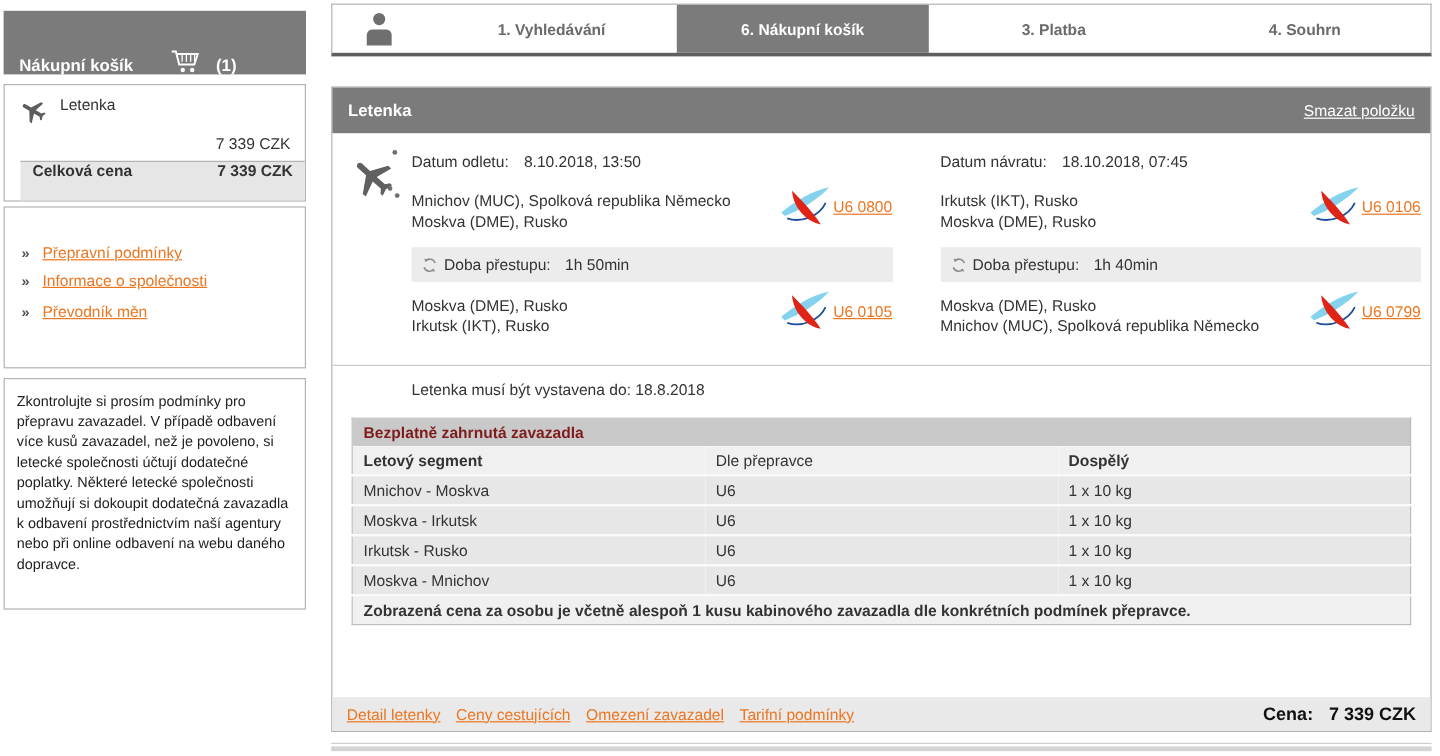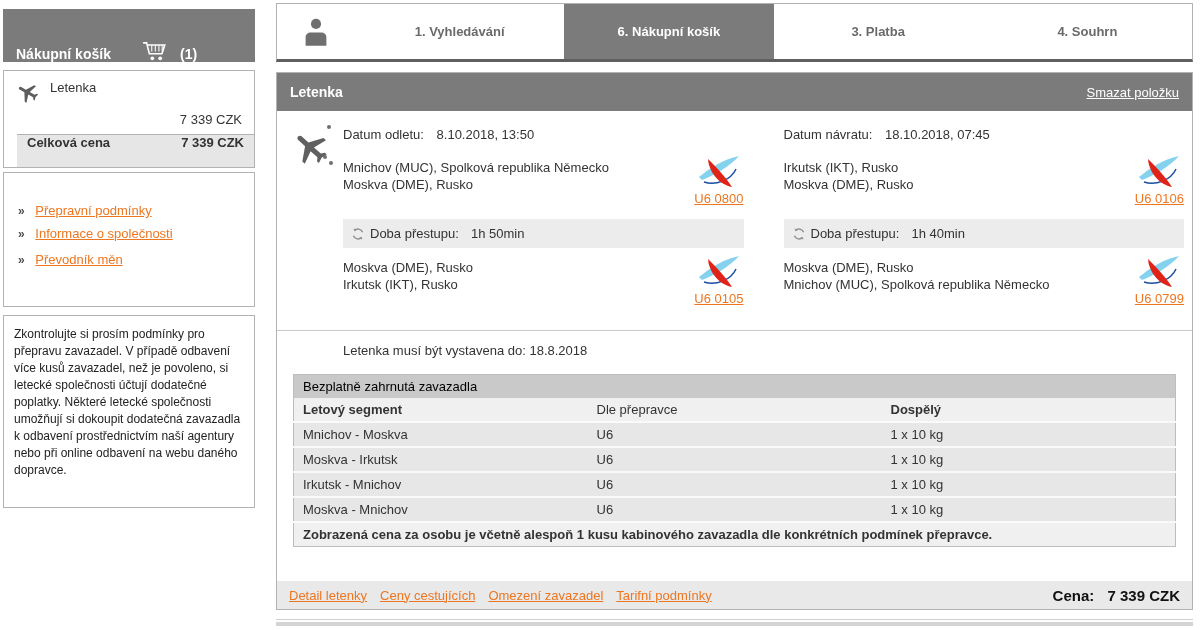--- a/index.html
+++ b/index.html
@@ -34,21 +34,21 @@
   #links-box{left:3px;top:172px;width:252px;height:135px;border:1px solid #b3b3b3;
     box-sizing:border-box;padding:30px 6px 0 14px}
   .side-link-row{margin-bottom:8px}
   .side-link-row.gap{margin-top:11px}
   .bullet{color:#4f4f4f;font-weight:bold;margin-right:7px;font-size:12px}
 
   #info-box{left:3px;top:315px;width:252px;height:193px;border:1px solid #b3b3b3;
     box-sizing:border-box;padding:10px;font-size:12px;line-height:17px;color:#222}
 
   
-  #steps-bar{left:276px;top:3px;width:917px;height:59px;background:#fff;
+  #steps-bar{left:276px;top:3px;width:917px;height:44px;background:#fff;
     border:1px solid #b3b3b3;border-bottom:3px solid #5f5f5f;
     box-sizing:border-box;display:flex}
   .steps-icon{width:78px;display:flex;align-items:center;justify-content:center}
   .step{flex:1;display:flex;align-items:center;justify-content:center;
     font-weight:bold;font-size:13px;color:#6a6a6a}
   .step.active{background:#7b7b7b;color:#fff}
 
   
   #panel{left:276px;top:72px;width:917px;height:538px;border:1px solid #b3b3b3;
     box-sizing:border-box;background:#fff}
@@ -60,34 +60,34 @@
   .plane-lg{position:absolute;left:14px;top:16px;width:40px;height:40px;transform:rotate(-48deg)}
   .plane-lg path{fill:#606060}
   .plane-dots{position:absolute;left:50px;top:14px;width:4px;height:4px;border-radius:50%;
     background:#6f6f6f;box-shadow:-4px 30px 0 #6f6f6f,2px 36px 0 #6f6f6f}
 
   .fcols{display:grid;grid-template-columns:1fr 1fr;column-gap:40px}
   .date-line{margin-bottom:17px}
   .date-line .val{margin-left:9px}
   .segment{display:flex;justify-content:space-between;align-items:flex-start}
   .cities div{line-height:17px}
-  .airline{display:flex;flex-direction:column;align-items:center;margin-top:-5px;flex:0 0 auto}
+  .airline{display:flex;flex-direction:row;align-items:center;margin-top:-5px;flex:0 0 auto}
   .airline a{margin-top:1px}
   .transfer{background:#ececec;margin:13px 0 11px;padding:7px 8px;display:flex;align-items:center}
   .transfer svg{margin-right:5px;flex:0 0 auto}
   .transfer .val{margin-left:12px}
 
   .deadline{border-top:1px solid #c9c9c9;margin-top:24px;padding:12px 12px 10px 66px}
 
   table.baggage{margin:6px 16px 0;border-collapse:collapse;width:calc(100% - 32px);
     font-size:13px;border:1px solid #bdbdbd;table-layout:fixed}
   .baggage th,.baggage td{padding:4px 9px;text-align:left;font-weight:normal;
     overflow:hidden;white-space:nowrap}
   .baggage .w1{width:46%}.baggage .w2{width:40%}.baggage .w3{width:14%}
-  .bg-title td{background:#c9c9c9;font-weight:normal;color:#000000}
+  .bg-title td{background:#c9c9c9;font-weight:bold;color:#7f1d1d}
   .bg-head th{background:#f0f0f0}
   .bg-head th.b{font-weight:bold}
   .bg-row td{background:#e7e7e7;border-top:2px solid #fafafa}
   .bg-foot td{background:#f0f0f0;font-weight:bold;border-top:2px solid #fafafa;white-space:normal}
 
   .footer-bar{position:absolute;left:0;right:0;bottom:0;height:28px;background:#e9e9e9;
     display:flex;align-items:center;padding:12px 12px;box-sizing:border-box}
   .footer-bar a{margin-right:13px}
   .price{margin-left:auto;font-weight:bold;font-size:15px;color:#111}
   .price .val{margin-left:9px}
@@ -287,21 +287,21 @@
         <td>Mnichov - Moskva</td>
         <td>U6</td>
         <td>1 x 10 kg</td>
       </tr>
       <tr class="bg-row">
         <td>Moskva - Irkutsk</td>
         <td>U6</td>
         <td>1 x 10 kg</td>
       </tr>
       <tr class="bg-row">
-        <td>Irkutsk - Mnichov</td>
+        <td>Irkutsk - Rusko</td>
         <td>U6</td>
         <td>1 x 10 kg</td>
       </tr>
       <tr class="bg-row">
         <td>Moskva - Mnichov</td>
         <td>U6</td>
         <td>1 x 10 kg</td>
       </tr>
       <tr class="bg-foot">
         <td colspan="3">Zobrazená cena za osobu je včetně alespoň 1 kusu kabinového zavazadla dle konkrétních podmínek přepravce.</td>

